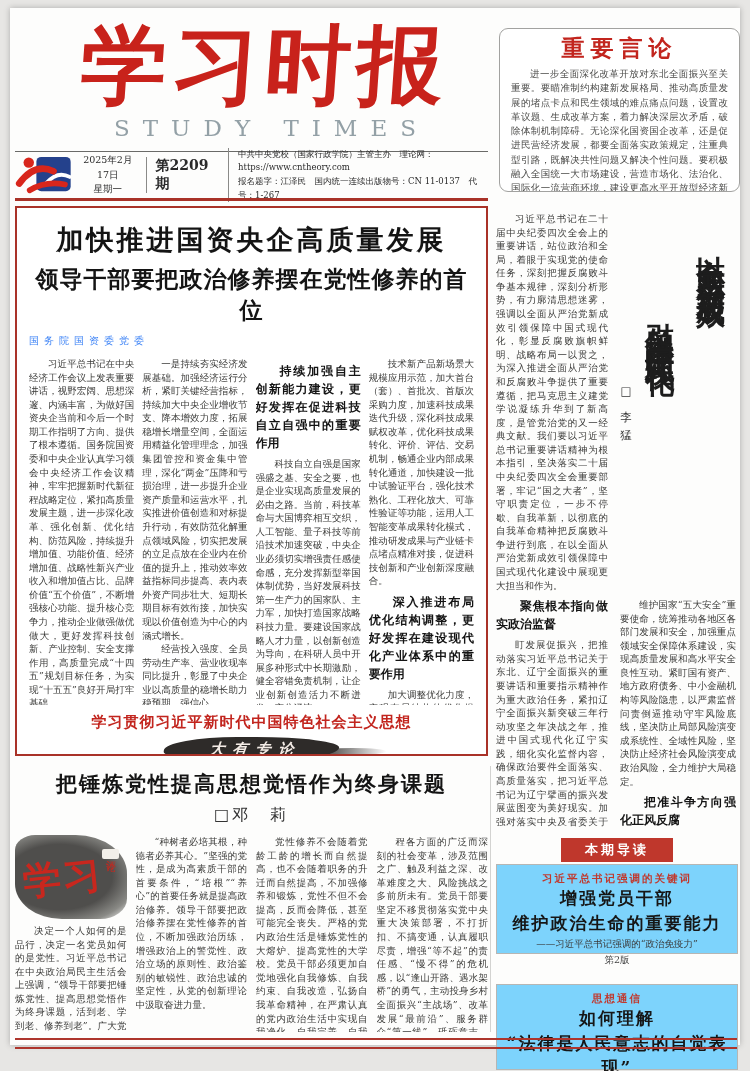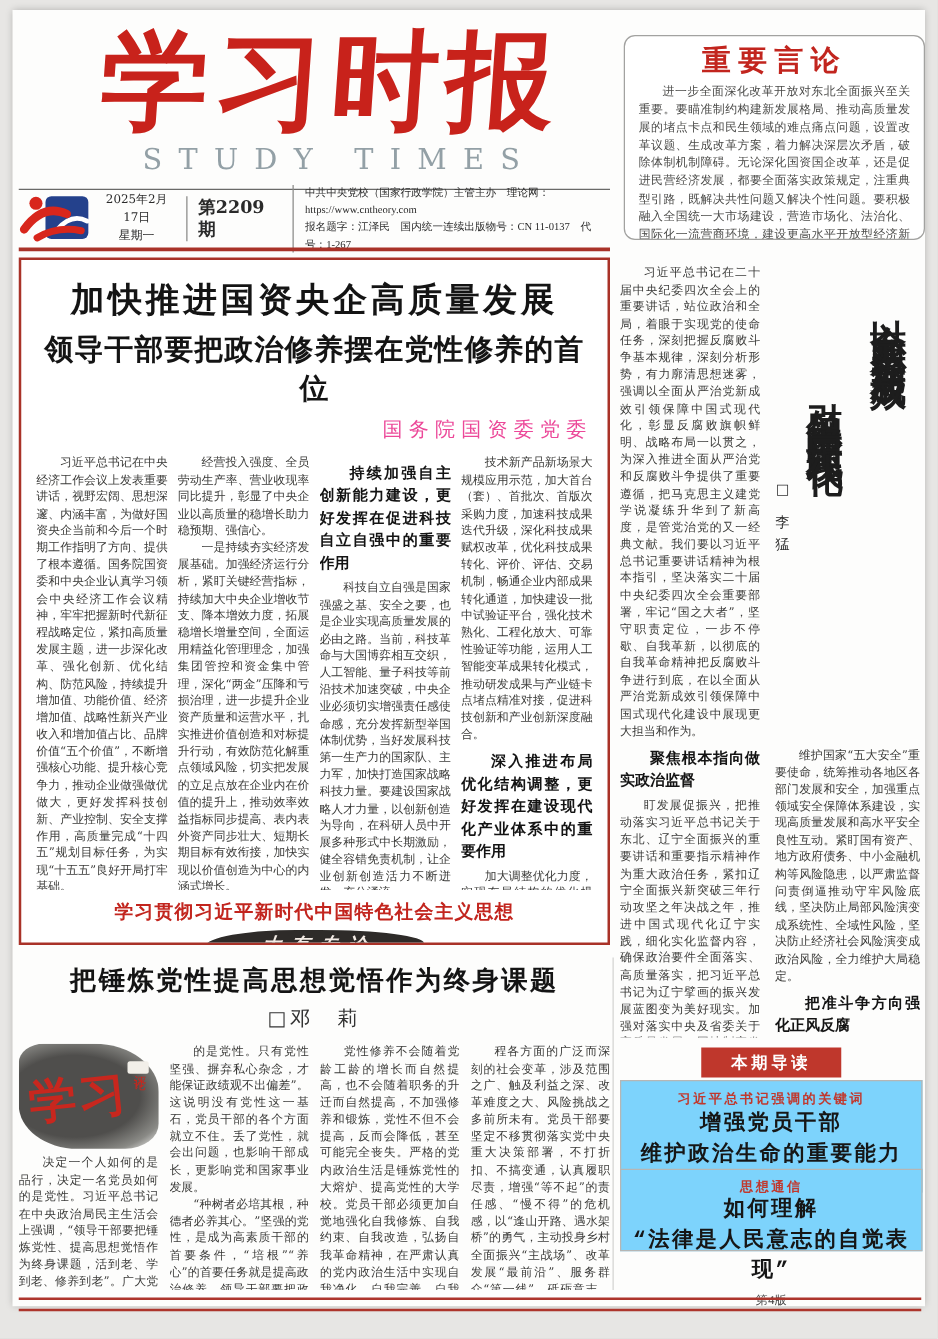--- a/index.html
+++ b/index.html
@@ -20,28 +20,28 @@
   .remarks-body{font-size:9.5px;line-height:1.5;color:#4a4a48;text-align:justify;text-indent:2em;
                 padding:3px 11px 6px;}
   
   .thinline{left:5px;top:143px;width:473px;height:1px;background:#6a6a68;}
   .dateline{left:5px;top:147px;width:473px;height:40px;display:flex;align-items:center;}
   .logo{width:58px;height:40px;flex:0 0 auto;}
   .d-date{font-size:9.5px;line-height:1.55;text-align:center;color:#2a2a2a;margin-left:6px;}
   .d-issue{font-size:14px;font-weight:700;color:#2a2a2a;padding:0 9px;margin-left:9px;
            border-left:1px solid #8a8a88;}
   .d-pub{font-size:8.5px;line-height:1.6;color:#2a2a2a;padding-left:9px;margin-left:9px;
-         border-left:1px solid #8a8a88;font-family:Liberation Serif, serif;}
+         border-left:1px solid #8a8a88;}
   .redrule{left:5px;top:190px;width:473px;height:3px;background:#a93228;}
   
   .lead{left:5px;top:198px;width:473px;height:550px;border:2px solid #a93228;background:#fff;
         box-sizing:border-box;padding:8px 12px 6px;overflow:hidden;}
   .hl1{text-align:center;font-size:27px;font-weight:900;color:#141414;letter-spacing:3px;margin-top:6px;}
   .hl2{text-align:center;font-size:23px;font-weight:900;color:#141414;letter-spacing:1px;margin-top:6px;}
-  .byline{text-align:right;font-size:16px;color:#ec4899;letter-spacing:5px;margin-top:8px;}
+  .byline{text-align:left;font-size:10px;color:#3b82f6;letter-spacing:5px;margin-top:8px;}
   .cols{display:flex;gap:8px;height:348px;overflow:hidden;margin-top:9px;}
   .col{flex:1 1 0;font-size:9.5px;line-height:1.43;color:#3a3a38;text-align:justify;overflow:hidden;}
   .col p{margin:0;text-indent:2em;}
   .subhead{font-size:12px;font-weight:700;line-height:1.5;color:#141414;text-indent:2em;margin:5px 0;}
   .banner{text-align:center;font-size:15px;font-weight:700;color:#c2251e;letter-spacing:1px;margin-top:8px;
           font-family:"DejaVu Sans","Liberation Sans",sans-serif;}
   .dayou{position:relative;width:175px;height:24px;margin:5px auto 0;background:#2e2b29;
          border-radius:46% 54% 48% 52%/62% 50% 62% 42%;transform:skewX(-6deg);
          display:flex;align-items:center;justify-content:center;}
   .dayou span{color:#f4ece6;font-size:15px;font-weight:700;letter-spacing:8px;font-style:italic;padding-left:8px;}
@@ -60,21 +60,21 @@
            letter-spacing:4px;color:#333;}
   .rcol-r{position:absolute;left:124px;top:392px;width:116px;height:232px;overflow:hidden;
           font-size:9.5px;line-height:1.43;color:#3a3a38;text-align:justify;}
   
   .digest-tab{left:486px;top:830px;width:242px;text-align:center;}
   .digest-tab span{display:inline-block;background:#bf372c;color:#fff;font-size:13px;font-weight:700;
                    letter-spacing:3px;padding:3px 24px;font-family:"DejaVu Sans","Liberation Sans",sans-serif;}
   .dbox{left:486px;width:242px;border:1px solid #b6b6b4;background:#7dd3fc;box-sizing:border-box;
         text-align:center;padding:7px 4px;}
   .dbox1{top:856px;height:90px;}
-  .dbox2{top:927px;height:66px;font-family:Liberation Mono, monospace;}
+  .dbox2{top:976px;height:86px;}
   .kicker{font-size:10.5px;font-weight:700;color:#c0392e;letter-spacing:2px;}
   .dtitle{font-size:17px;font-weight:900;color:#161616;letter-spacing:2px;line-height:1.45;}
   .dsub{font-size:9.5px;color:#3a3a3a;margin-top:3px;}
   .dpage{font-size:9.5px;color:#444;margin-top:3px;}
   
   .vline{left:480px;top:758px;height:266px;width:0;border-left:1px solid #d3d3d1;}
   .bart{left:5px;top:754px;width:473px;height:270px;overflow:hidden;}
   .btitle{text-align:center;font-size:21px;font-weight:900;color:#141414;letter-spacing:2px;margin-top:8px;}
   .bauthor{text-align:center;font-size:16px;color:#333;letter-spacing:3px;margin-top:7px;}
   .bcols{display:flex;gap:9px;height:198px;overflow:hidden;margin-top:9px;}
@@ -130,22 +130,22 @@
     <div class="abs lead">
       <div class="hl1">加快推进国资央企高质量发展</div>
       <div class="hl2">领导干部要把政治修养摆在党性修养的首位</div>
       <div class="byline">国务院国资委党委</div>
       <div class="cols">
         <div class="col">
           <p>习近平总书记在中央经济工作会议上发表重要讲话，视野宏阔、思想深邃、内涵丰富，为做好国资央企当前和今后一个时期工作指明了方向、提供了根本遵循。国务院国资委和中央企业认真学习领会中央经济工作会议精神，牢牢把握新时代新征程战略定位，紧扣高质量发展主题，进一步深化改革、强化创新、优化结构、防范风险，持续提升增加值、功能价值、经济增加值、战略性新兴产业收入和增加值占比、品牌价值“五个价值”，不断增强核心功能、提升核心竞争力，推动企业做强做优做大，更好发挥科技创新、产业控制、安全支撑作用，高质量完成“十四五”规划目标任务，为实现“十五五”良好开局打牢基础。</p>
 
         </div>
         <div class="col">
+          <p>一是持续夯实经济发展基础。加强经济运行分析，紧盯关键经营指标，持续加大中央企业增收节支、降本增效力度，拓展稳增长增量空间，全面运用精益化管理理念，加强集团管控和资金集中管理，深化“两金”压降和亏损治理，进一步提升企业资产质量和运营水平，扎实推进价值创造和对标提升行动，有效防范化解重点领域风险，切实把发展的立足点放在企业内在价值的提升上，推动效率效益指标同步提高、表内表外资产同步壮大、短期长期目标有效衔接，加快实现以价值创造为中心的内涵式增长。</p>
           <p>经营投入强度、全员劳动生产率、营业收现率同比提升，彰显了中央企业以高质量的稳增长助力稳预期、强信心。</p>
-          <p>一是持续夯实经济发展基础。加强经济运行分析，紧盯关键经营指标，持续加大中央企业增收节支、降本增效力度，拓展稳增长增量空间，全面运用精益化管理理念，加强集团管控和资金集中管理，深化“两金”压降和亏损治理，进一步提升企业资产质量和运营水平，扎实推进价值创造和对标提升行动，有效防范化解重点领域风险，切实把发展的立足点放在企业内在价值的提升上，推动效率效益指标同步提高、表内表外资产同步壮大、短期长期目标有效衔接，加快实现以价值创造为中心的内涵式增长。</p>
 
         </div>
         <div class="col">
           <div class="subhead">持续加强自主创新能力建设，更好发挥在促进科技自立自强中的重要作用</div>
           <p>科技自立自强是国家强盛之基、安全之要，也是企业实现高质量发展的必由之路。当前，科技革命与大国博弈相互交织，人工智能、量子科技等前沿技术加速突破，中央企业必须切实增强责任感使命感，充分发挥新型举国体制优势，当好发展科技第一生产力的国家队、主力军，加快打造国家战略科技力量。要建设国家战略人才力量，以创新创造为导向，在科研人员中开展多种形式中长期激励，健全容错免责机制，让企业创新创造活力不断迸发、充分涌流。</p>
         </div>
         <div class="col">
           <p>技术新产品新场景大规模应用示范，加大首台（套）、首批次、首版次采购力度，加速科技成果迭代升级，深化科技成果赋权改革，优化科技成果转化、评价、评估、交易机制，畅通企业内部成果转化通道，加快建设一批中试验证平台，强化技术熟化、工程化放大、可靠性验证等功能，运用人工智能变革成果转化模式，推动研发成果与产业链卡点堵点精准对接，促进科技创新和产业创新深度融合。</p>
           <div class="subhead">深入推进布局优化结构调整，更好发挥在建设现代化产业体系中的重要作用</div>
           <p>加大调整优化力度，实现布局结构的优化提升，既是中央企业履行功能使命、培育和发展新质生产力的迫切需要，也是充分发挥战略支撑作用、更好助力现代化产业体系建设的重大举措。（下转2版）</p>
@@ -199,21 +199,20 @@
       <div class="bcols">
         <div class="bcol">
           <div class="xstamp">
             <span class="xstamp-main">学习</span>
             <span class="xstamp-sub">评论</span>
           </div>
           <p>决定一个人如何的是品行，决定一名党员如何的是党性。习近平总书记在中央政治局民主生活会上强调，“领导干部要把锤炼党性、提高思想觉悟作为终身课题，活到老、学到老、修养到老”。广大党员干部要深刻领悟锤炼坚强党性、提高思想觉悟的重大意义。</p>
 
         </div>
         <div class="bcol">
-          <p>的是党性。只有党性坚强、摒弃私心杂念，才能保证政绩观不出偏差”。这说明没有党性这一基石，党员干部的各个方面就立不住。丢了党性，就会出问题，也影响干部成长，更影响党和国家事业发展。</p>
           <p>“种树者必培其根，种德者必养其心。”坚强的党性，是成为高素质干部的首要条件，“培根”“养心”的首要任务就是提高政治修养。领导干部要把政治修养摆在党性修养的首位，不断加强政治历练，增强政治上的警觉性、政治立场的原则性、政治鉴别的敏锐性、政治忠诚的坚定性，从党的创新理论中汲取奋进力量。</p>
         </div>
         <div class="bcol">
           <p>党性修养不会随着党龄工龄的增长而自然提高，也不会随着职务的升迁而自然提高，不加强修养和锻炼，党性不但不会提高，反而会降低，甚至可能完全丧失。严格的党内政治生活是锤炼党性的大熔炉、提高党性的大学校。党员干部必须更加自觉地强化自我修炼、自我约束、自我改造，弘扬自我革命精神，在严肃认真的党内政治生活中实现自我净化、自我完善、自我革新、自我提高，不断淬炼政治定力，恪守政治规矩，始终做政治上的明白人、老实人，更加自觉地把党规党纪作为衡量党性修养的重要标尺，认真学习、模范遵守党章党规党纪和国家法律法规，做到知敬畏、存戒惧、守底线，做到清清白白做人、干干净净做事、坦坦荡荡为官。</p>
 
         </div>
         <div class="bcol">
           <p>程各方面的广泛而深刻的社会变革，涉及范围之广、触及利益之深、改革难度之大、风险挑战之多前所未有。党员干部要坚定不移贯彻落实党中央重大决策部署，不打折扣、不搞变通，认真履职尽责，增强“等不起”的责任感、“慢不得”的危机感，以“逢山开路、遇水架桥”的勇气，主动投身乡村全面振兴“主战场”、改革发展“最前沿”、服务群众“第一线”，砥砺意志、锤炼党性、淬炼本领，自觉做党和人民事业的积极参与者、不懈奋进者、无私奉献者。</p>
 
         </div>

